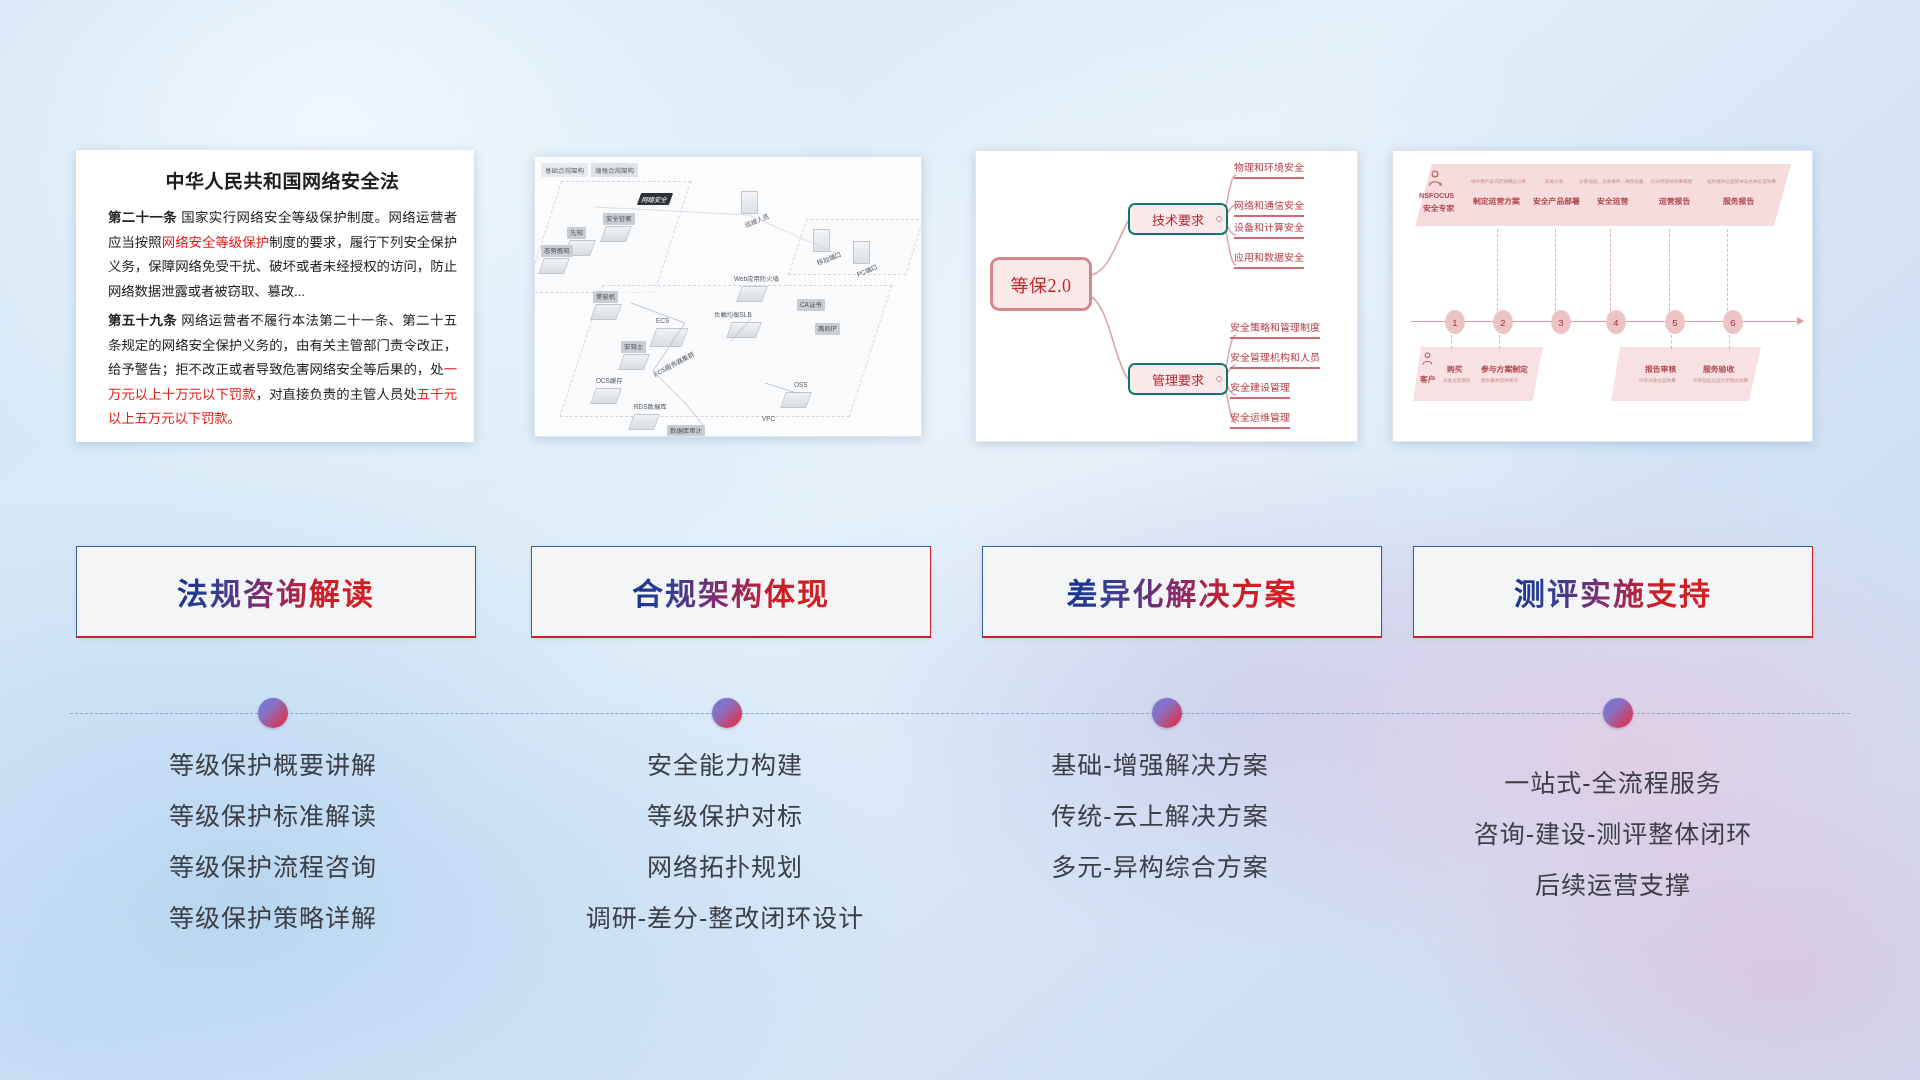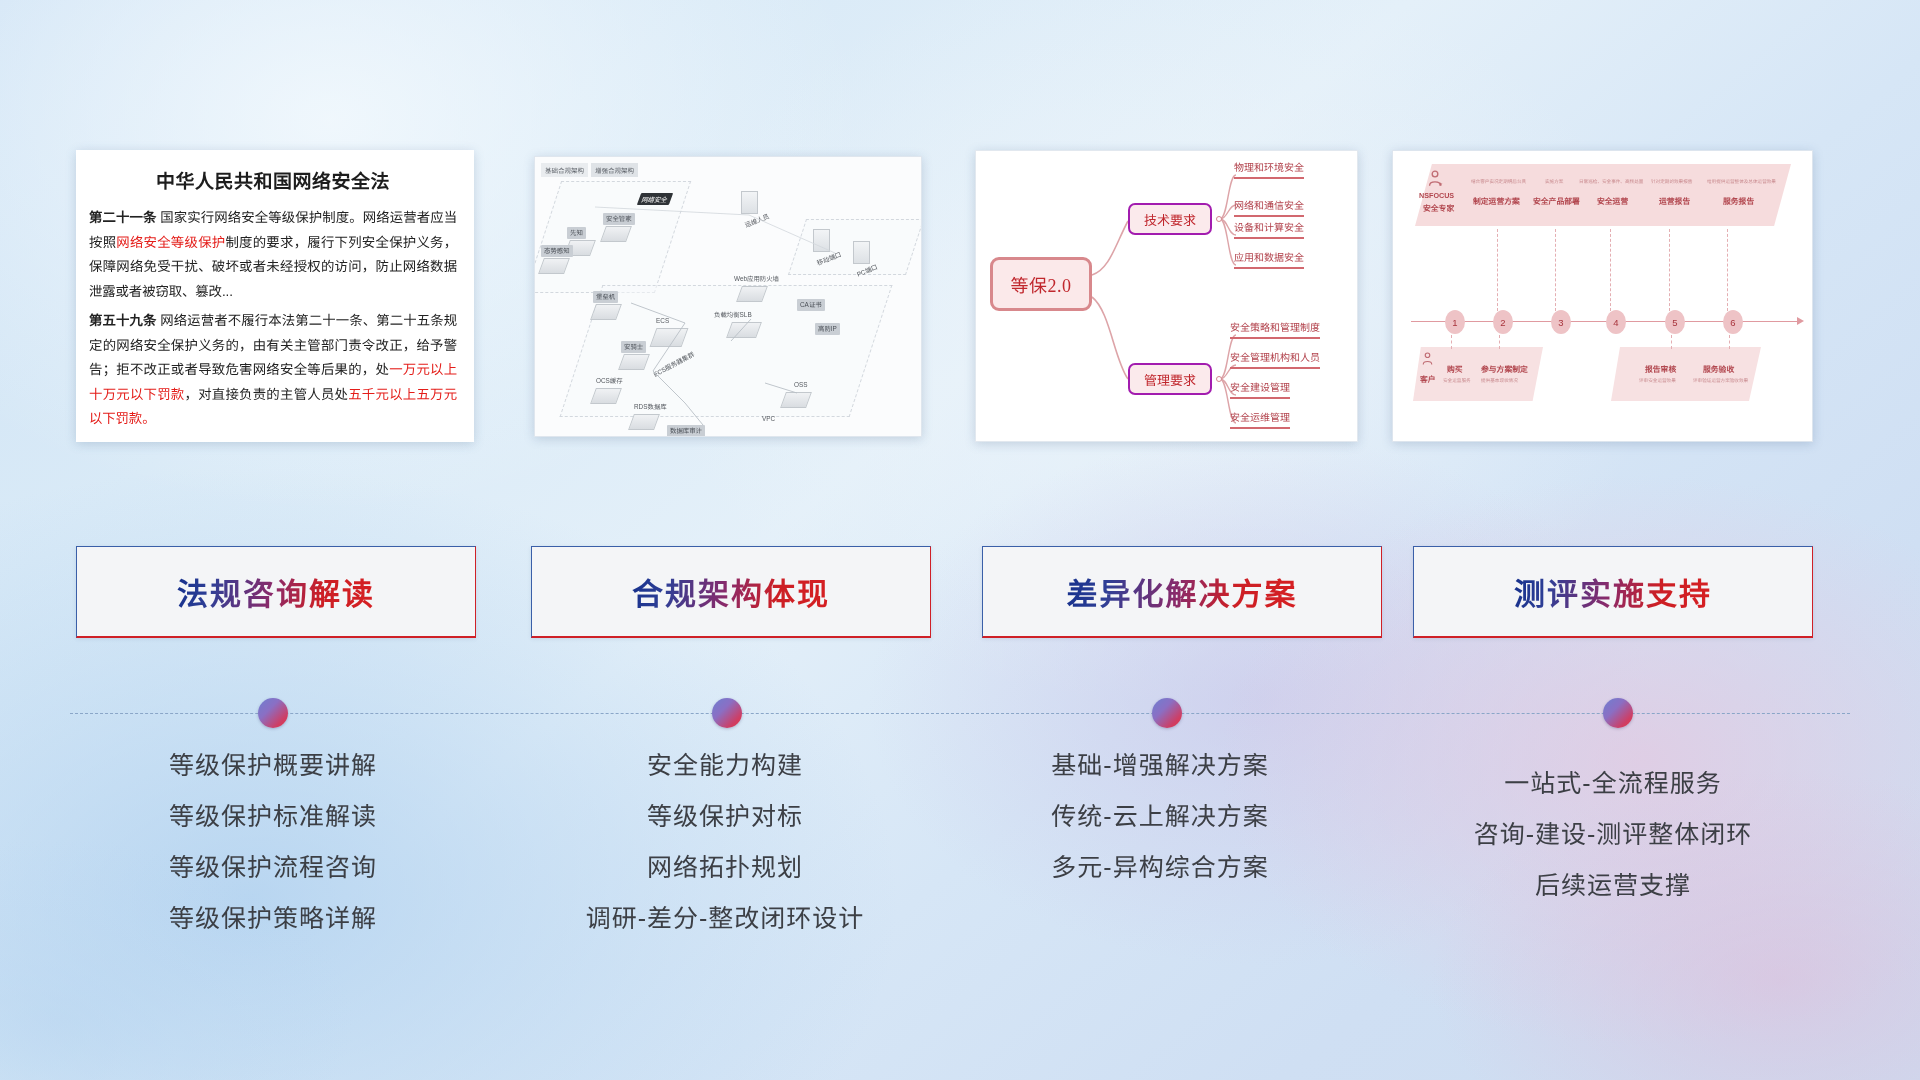--- a/index.html
+++ b/index.html
@@ -37,21 +37,21 @@
     background: #ffffff;
     box-shadow: 0 2px 10px rgba(60,90,130,0.22);
     overflow: hidden;
   }
   .card.c1 { left: 76px;   top: 0px;  width: 398px; height: 292px; }
   .card.c2 { left: 534px;  top: 6px;  width: 388px; height: 281px; border: 1px solid #dfe6ee; }
   .card.c3 { left: 975px;  top: 0px;  width: 383px; height: 292px; border: 1px solid #e2e8ef; }
   .card.c4 { left: 1392px; top: 0px;  width: 421px; height: 292px; border: 1px solid #dde5ee; }
 
   
-  .c1 { padding: 16px 17px 10px 13px; }
+  .c1 { padding: 16px 17px 10px 32px; }
   .c1 h2 {
     font-size: 19px; font-weight: bold; color: #1d1d1d; text-align: center;
     letter-spacing: .5px; margin-bottom: 13px;
   }
   .c1 p {
     font-size: 13.4px; color: #222; line-height: 1.83; text-align: justify;
     letter-spacing: -.1px;
   }
   .c1 p + p { margin-top: 5px; }
   .c1 b { font-weight: bold; }
@@ -85,22 +85,22 @@
   
   .c3 .mm { position: absolute; inset: 0; background: #fff; padding: 6px; }
   .mm .root {
     position: absolute; left: 14px; top: 106px; width: 102px; height: 54px;
     background: #fbe9ea; border: 3px solid #d8888c; border-radius: 9px;
     display: flex; align-items: center; justify-content: center;
     font-size: 18px; color: #c0272d; letter-spacing: .5px;
     font-family: "Liberation Serif", "DejaVu Serif", serif;
   }
   .mm .branch {
-    position: absolute; width: 84px; height: 32px;
-    background: #fbeaec; border: 2px solid #a21caf; border-radius: 7px;
+    position: absolute; width: 100px; height: 32px;
+    background: #fbeaec; border: 2px solid #0f766e; border-radius: 7px;
     display: flex; align-items: center; justify-content: center;
     font-size: 13px; color: #c0272d;
     font-family: "Liberation Serif", "DejaVu Serif", serif;
   }
   .mm .b1 { left: 152px; top: 52px; }
   .mm .b2 { left: 152px; top: 212px; }
   .mm .leaf {
     position: absolute; font-size: 10px; color: #b1404a; white-space: nowrap;
     padding-bottom: 2px; border-bottom: 2.2px solid #d2686f; line-height: 1.35;
     font-family: "Liberation Serif", "DejaVu Serif", serif;

